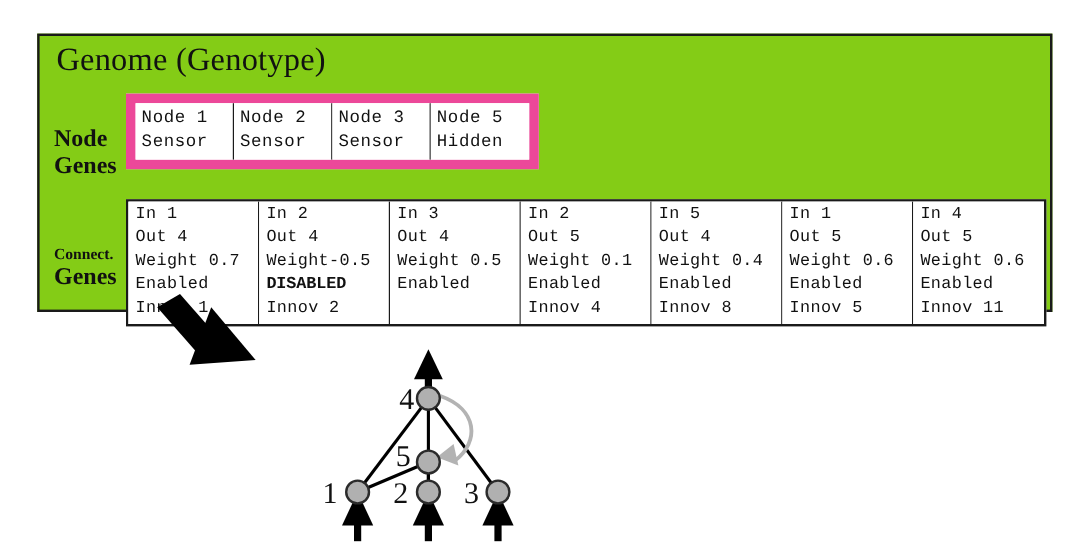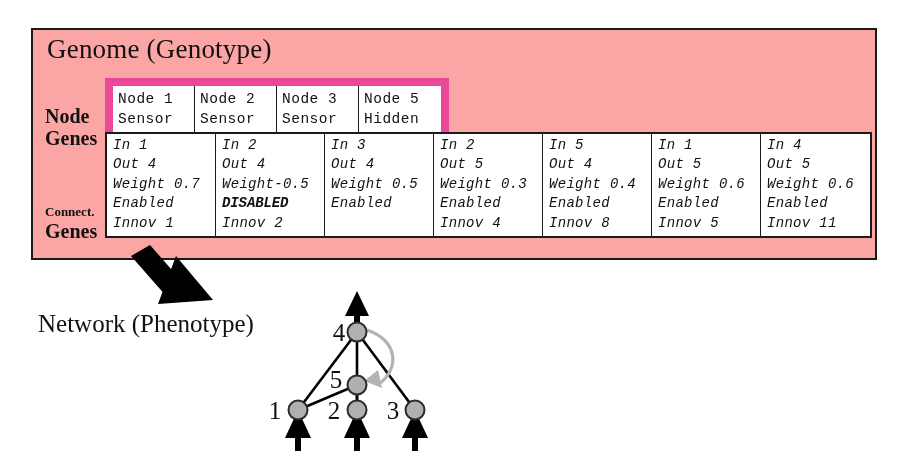--- a/index.html
+++ b/index.html
@@ -16,21 +16,21 @@
     font-family: "Liberation Serif", serif;
   }
 
   
   #genome-panel {
     position: absolute;
     left: 31px;
     top: 28px;
     width: 846px;
     height: 232px;
-    background: #fca5a5;
+    background: #84cc16;
     border: 2px solid #1a1a1a;
     box-sizing: border-box;
   }
   #genome-title {
     position: absolute;
     left: 14px;
     top: 4px;
     font-family: "Liberation Serif", serif;
     font-size: 27px;
     color: #111111;
@@ -95,26 +95,25 @@
     color: #111111;
     letter-spacing: .5px;
     white-space: nowrap;
   }
   .node-gene:last-child { border-right: none; }
 
   
   #connect-genes-row {
     position: absolute;
     left: 72px;
-    top: 102px;
+    top: 136px;
     display: flex;
     border: 2px solid #1a1a1a;
     background: #ffffff;
     box-sizing: border-box;
-    font-style: italic;
   }
   .conn-gene {
     width: 109px;
     box-sizing: border-box;
     border-right: 1.5px solid #1a1a1a;
     background: #ffffff;
     padding: 2px 5px 3px 6px;
     font-family: "Liberation Mono", monospace;
     font-size: 14px;
     line-height: 19.4px;
@@ -208,21 +207,21 @@
       </div>
       <div class="conn-gene">
         <div>In 3</div>
         <div>Out 4</div>
         <div>Weight 0.5</div>
         <div>Enabled</div>
       </div>
       <div class="conn-gene">
         <div>In 2</div>
         <div>Out 5</div>
-        <div>Weight 0.3</div>
+        <div>Weight 0.1</div>
         <div>Enabled</div>
         <div>Innov 4</div>
       </div>
       <div class="conn-gene">
         <div>In 5</div>
         <div>Out 4</div>
         <div>Weight 0.4</div>
         <div>Enabled</div>
         <div>Innov 8</div>
       </div>
@@ -243,21 +242,20 @@
     </div>
   </div>
 
   <svg id="arrow-svg" viewBox="0 0 907 461">
     <g>
       <polygon points="131,256 150,245 186,286 167,297" fill="#000000"></polygon>
       <polygon points="158,304 213,300 176,256" fill="#000000"></polygon>
     </g>
   </svg>
 
-  <div id="network-title">Network (Phenotype)</div>
 
   <svg id="network-svg" viewBox="0 0 907 461">
 
     <g>
       <line x1="298" y1="410" x2="357" y2="332" stroke="#000000" stroke-width="2.6"></line>
       <line x1="357" y1="410" x2="357" y2="332" stroke="#000000" stroke-width="2.6"></line>
       <line x1="415" y1="410" x2="357" y2="332" stroke="#000000" stroke-width="2.6"></line>
       <line x1="298" y1="410" x2="357" y2="385" stroke="#000000" stroke-width="2.6"></line>
       <line x1="357" y1="410" x2="357" y2="385" stroke="#000000" stroke-width="2.6"></line>
     </g>

